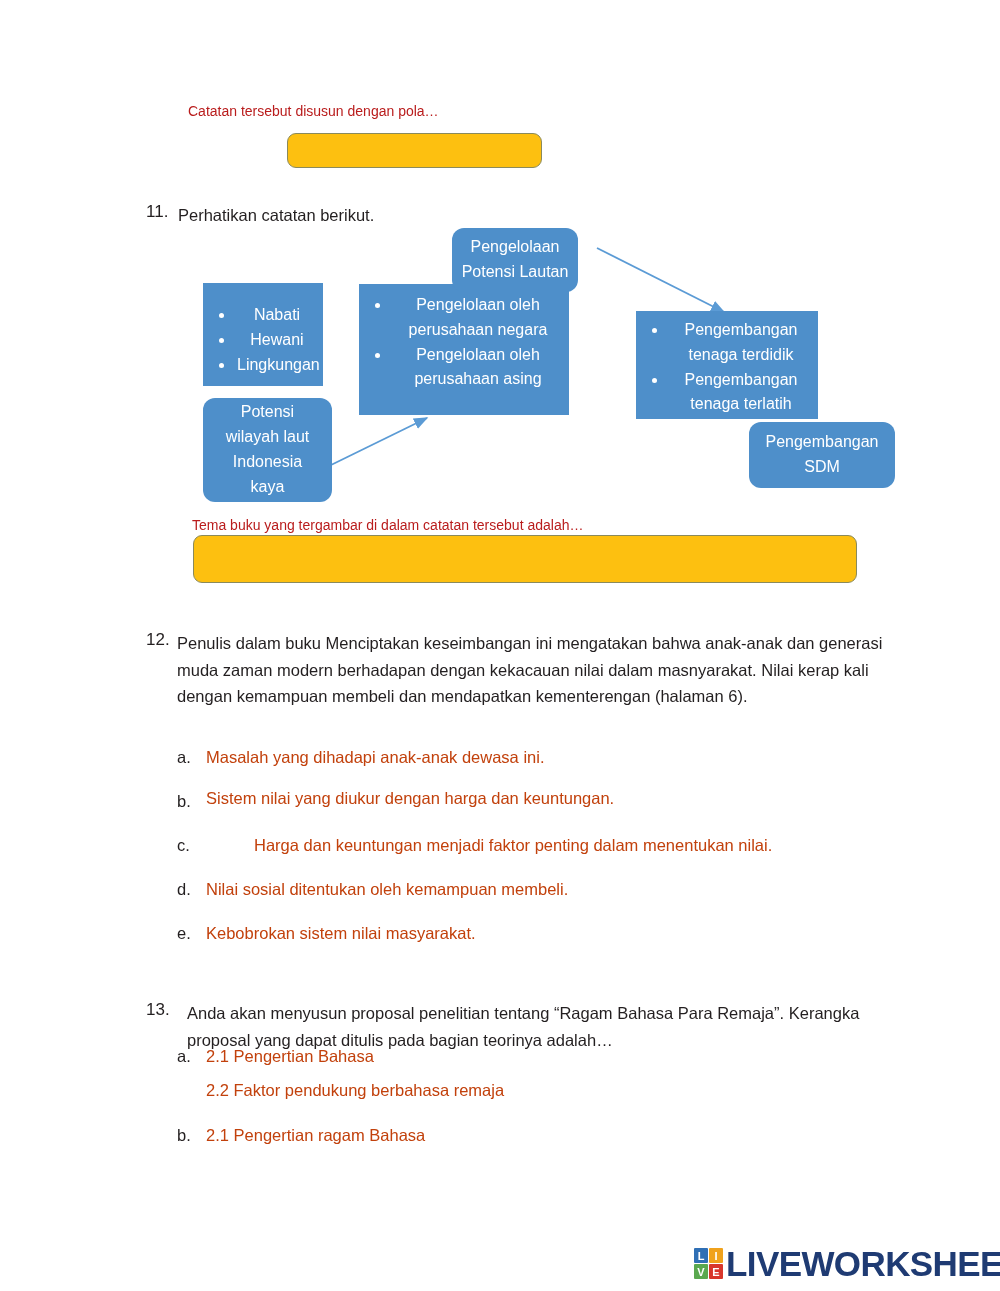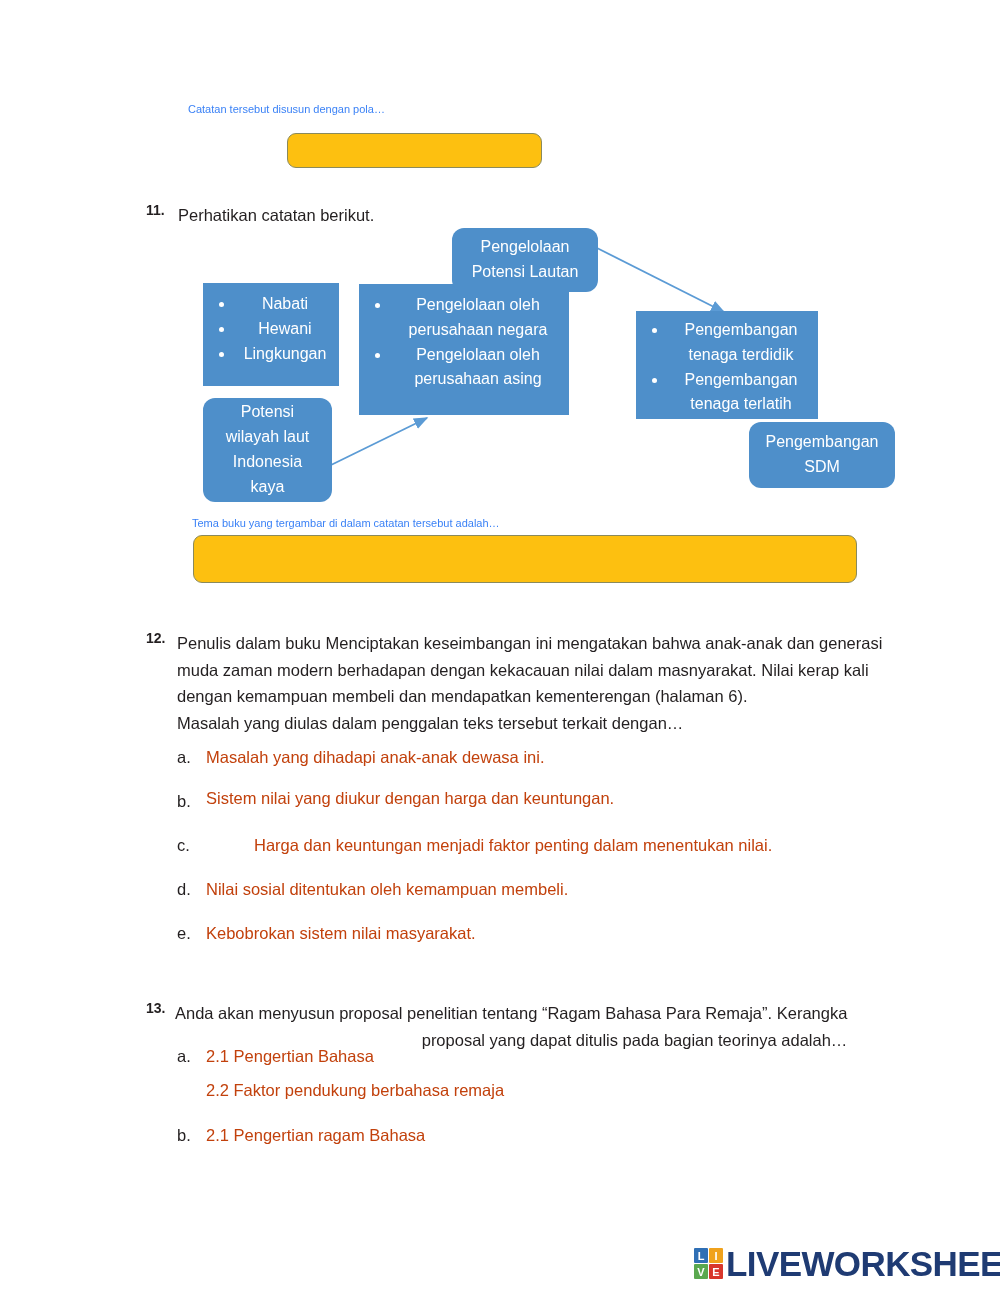--- a/index.html
+++ b/index.html
@@ -16,23 +16,23 @@
     position: relative;
     width: 1000px;
     height: 1291px;
     background: #ffffff;
     overflow: hidden;
   }
 
   
   .txt {
     position: absolute;
-    font-size: 11px;
+    font-size: 14px;
     line-height: 1.0;
-    color: #3b82f6;
+    color: #b91c1c;
     white-space: pre;
   }
 
   
   .answer-box {
     position: absolute;
     background: #FDC010;
     border: 1.5px solid #8a8a5c;
     border-radius: 9px;
     box-sizing: border-box;
@@ -79,23 +79,22 @@
     top: 10px;
     width: 5px;
     height: 5px;
     border-radius: 50%;
     background: #ffffff;
   }
 
   
   .qnum {
     position: absolute;
-    font-size: 14px;
-    color: #231f20;
-    font-weight: bold;
+    font-size: 17px;
+    color: #231f20;
   }
   .qbody {
     position: absolute;
     font-size: 16.5px;
     line-height: 26.5px;
     color: #231f20;
   }
   .optletter {
     position: absolute;
     font-size: 16.5px;
@@ -159,36 +158,36 @@
       <marker id="ah" markerWidth="9" markerHeight="9" refX="7.2" refY="3.2" orient="auto" markerUnits="strokeWidth">
         <path d="M0,0 L8,3.2 L0,6.4 z" fill="#5b9bd5"></path>
       </marker>
     </defs>
 
     <line x1="597" y1="248" x2="724" y2="312" stroke="#5b9bd5" stroke-width="1.8" marker-end="url(#ah)"></line>
 
     <line x1="331" y1="465" x2="427" y2="418" stroke="#5b9bd5" stroke-width="1.8" marker-end="url(#ah)"></line>
   </svg>
 
-  <div class="dbox" style="left:203px; top:283px; width:136px; height:103px; padding-top:9px;">
+  <div class="dbox" style="left:203px; top:283px; width:120px; height:103px; padding-top:20px;">
     <ul>
       <li>Nabati</li>
       <li>Hewani</li>
       <li>Lingkungan</li>
     </ul>
   </div>
 
   <div class="dbox" style="left:359px; top:284px; width:210px; height:131px; padding-top:9px;">
     <ul>
       <li><span>Pengelolaan oleh</span><br><span>perusahaan negara</span></li>
       <li><span>Pengelolaan oleh</span><br><span>perusahaan asing</span></li>
     </ul>
   </div>
 
-  <div class="dbox round center" style="left:452px; top:228px; width:146px; height:64px;">
+  <div class="dbox round center" style="left:452px; top:228px; width:126px; height:64px;">
     <div>
       <span>Pengelolaan</span><br>
       <span>Potensi Lautan</span>
     </div>
   </div>
 
   <div class="dbox" style="left:636px; top:311px; width:182px; height:108px; padding-top:7px;">
     <ul>
       <li><span>Pengembangan</span><br><span>tenaga terdidik</span></li>
       <li><span>Pengembangan</span><br><span>tenaga terlatih</span></li>
@@ -214,41 +213,40 @@
   <div class="txt" style="left:192px; top:518px;">Tema buku yang tergambar di dalam catatan tersebut adalah…</div>
 
   <div class="answer-box" style="left:193px; top:535px; width:664px; height:48px;"></div>
 
   <div class="qnum" style="left:146px; top:630px;">12.</div>
 
   <div class="qbody" style="left:177px; top:630px;">
     <div>Penulis dalam buku Menciptakan keseimbangan ini mengatakan bahwa anak-anak dan generasi</div>
     <div>muda zaman modern berhadapan dengan kekacauan nilai dalam masnyarakat. Nilai kerap kali</div>
     <div>dengan kemampuan membeli dan mendapatkan kementerengan (halaman 6).</div>
-    <div>Masalah yang diulas dalam penggalan teks tersebut terkait dengan…</div>
   </div>
 
   <div class="optletter" style="left:177px; top:748px;">a.</div>
   <div class="opttext" style="left:206px; top:748px;">Masalah yang dihadapi anak-anak dewasa ini.</div>
 
   <div class="optletter" style="left:177px; top:792px;">b.</div>
   <div class="opttext" style="left:206px; top:756px;margin-top:33px;">Sistem nilai yang diukur dengan harga dan keuntungan.</div>
 
   <div class="optletter" style="left:177px; top:836px;">c.</div>
   <div class="opttext" style="left:206px; top:836px;margin-left:48px;">Harga dan keuntungan menjadi faktor penting dalam menentukan nilai.</div>
 
   <div class="optletter" style="left:177px; top:880px;">d.</div>
   <div class="opttext" style="left:206px; top:880px;">Nilai sosial ditentukan oleh kemampuan membeli.</div>
 
   <div class="optletter" style="left:177px; top:924px;">e.</div>
   <div class="opttext" style="left:206px; top:924px;">Kebobrokan sistem nilai masyarakat.</div>
 
   <div class="qnum" style="left:146px; top:1000px;">13.</div>
 
-  <div class="qbody" style="left:175px; top:1000px;text-align:right;">
+  <div class="qbody" style="left:187px; top:1000px;">
     <div>Anda akan menyusun proposal penelitian tentang “Ragam Bahasa Para Remaja”. Kerangka</div>
     <div>proposal yang dapat ditulis pada bagian teorinya adalah…</div>
   </div>
 
   <div class="optletter" style="left:177px; top:1047px;">a.</div>
   <div class="opttext" style="left:206px; top:1047px;">2.1 Pengertian Bahasa</div>
   <div class="opttext" style="left:206px; top:1081px;">2.2 Faktor pendukung berbahasa remaja</div>
 
   <div class="optletter" style="left:177px; top:1126px;">b.</div>
   <div class="opttext" style="left:206px; top:1126px;">2.1 Pengertian ragam Bahasa</div>

